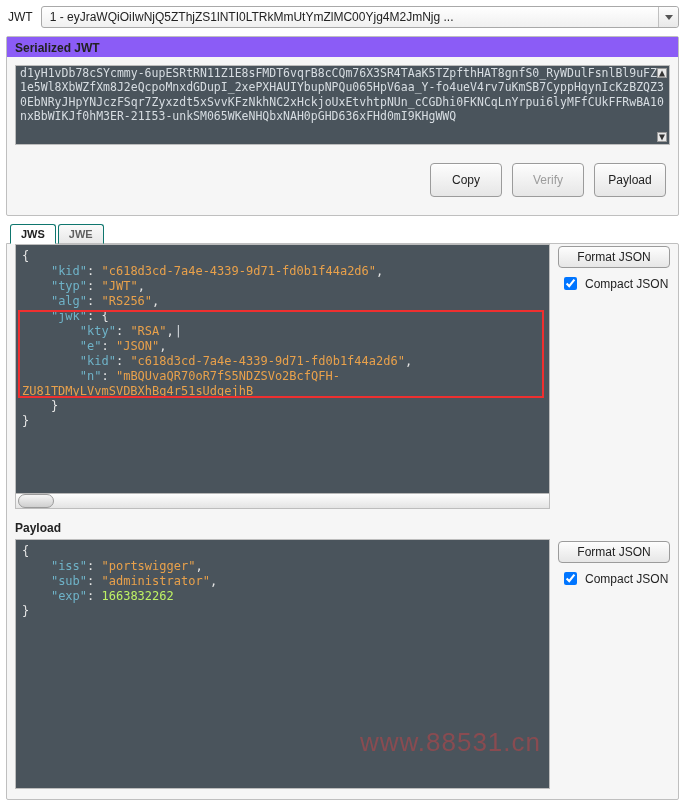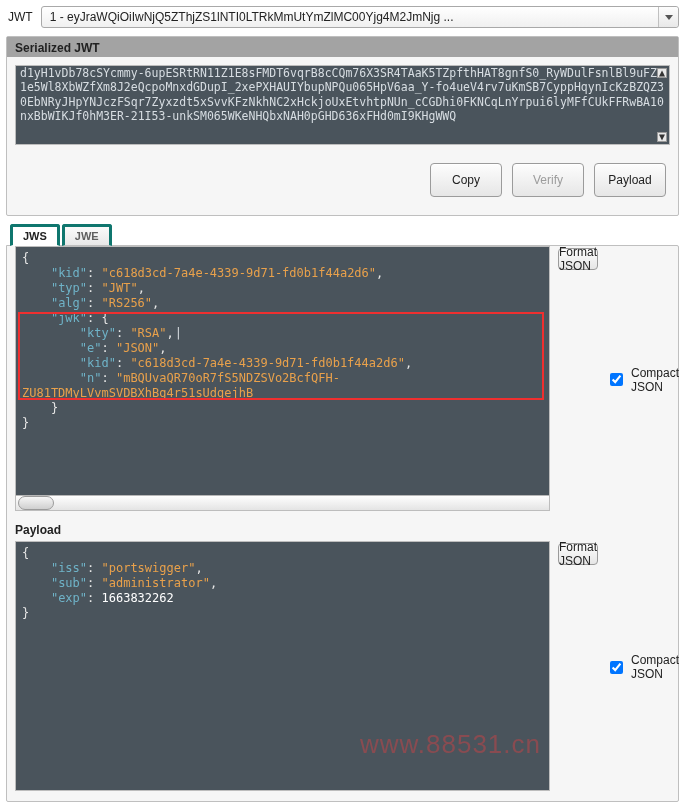--- a/index.html
+++ b/index.html
@@ -40,21 +40,21 @@
   .panel {
     border: 1px solid #bfbfbf;
     border-radius: 2px;
     margin-bottom: 8px;
     background: #f6f6f6;
   }
   .panel-header {
     font-weight: bold;
     font-size: 12px;
     padding: 4px 8px 2px 8px;
-    background: #a3a3a3;
+    background: #8b5cf6;
   }
   .panel-body {
     padding: 8px;
   }
   .serialized-box {
     border: 1px solid #bdbdbd;
     background: #4a545c;
     color: #d7dde2;
     font-family: "Menlo","Consolas",monospace;
     font-size: 11.5px;
@@ -93,21 +93,21 @@
     display: inline-flex;
     align-items: center;
     justify-content: center;
     padding: 0 12px;
     box-shadow: 0 1px 0 #fff inset;
   }
   .btn.disabled { color: #9c9c9c; }
 
   .tabs { display: flex; margin-bottom: -1px; padding-left: 4px; }
   .tab {
-    border: 3px solid #0f766e;
+    border: 1px solid #0f766e;
     border-bottom: 1px solid #bfbfbf;
     padding: 3px 10px;
     font-size: 11px;
     font-weight: bold;
     background: linear-gradient(#fafafa,#e8e8e8);
     border-radius: 3px 3px 0 0;
     margin-right: 2px;
     color: #5f5f5f;
   }
   .tab.active {
@@ -133,21 +133,21 @@
     background: #4a545c;
     font-family: "Menlo","Consolas",monospace;
     font-size: 12px;
     line-height: 1.25;
     padding: 4px 6px 4px 6px;
     position: relative;
     overflow: hidden;
   }
   .code-box.header-box { height: 265px; }
   .code-box.payload-box { height: 250px; }
-  .side-col { width: 112px; display: flex; flex-direction: row; gap: 6px; padding-top: 2px; }
+  .side-col { width: 112px; display: flex; flex-direction: column; gap: 6px; padding-top: 2px; }
   .side-btn {
     height: 22px;
     border: 1px solid #9b9b9b;
     border-radius: 4px;
     background: linear-gradient(#fdfdfd,#e6e6e6);
     font-size: 12px;
     display: inline-flex; align-items:center; justify-content:center;
   }
   .chk-row { display: flex; align-items: center; gap: 5px; font-size: 12px; padding-left: 2px; }
   .chk-row input { width: 13px; height: 13px; }
@@ -165,21 +165,21 @@
     border: 1px solid #9a9a9a;
     border-radius: 7px;
     margin: 0 2px;
   }
   .hscroll .track { flex: 1; }
 
   
   .c-punc { color: #e6e6e6; }
   .c-key  { color: #6fb3c8; }
   .c-strO { color: #e9a14b; } 
-  .c-num  { color: #ffffff; }
+  .c-num  { color: #bef264; }
 
   .redbox {
     position: absolute;
     border: 2px solid #ef2f2f;
     pointer-events: none;
   }
   .watermark {
     position: absolute;
     right: 8px; bottom: 30px;
     color: rgba(255,60,60,0.35);

